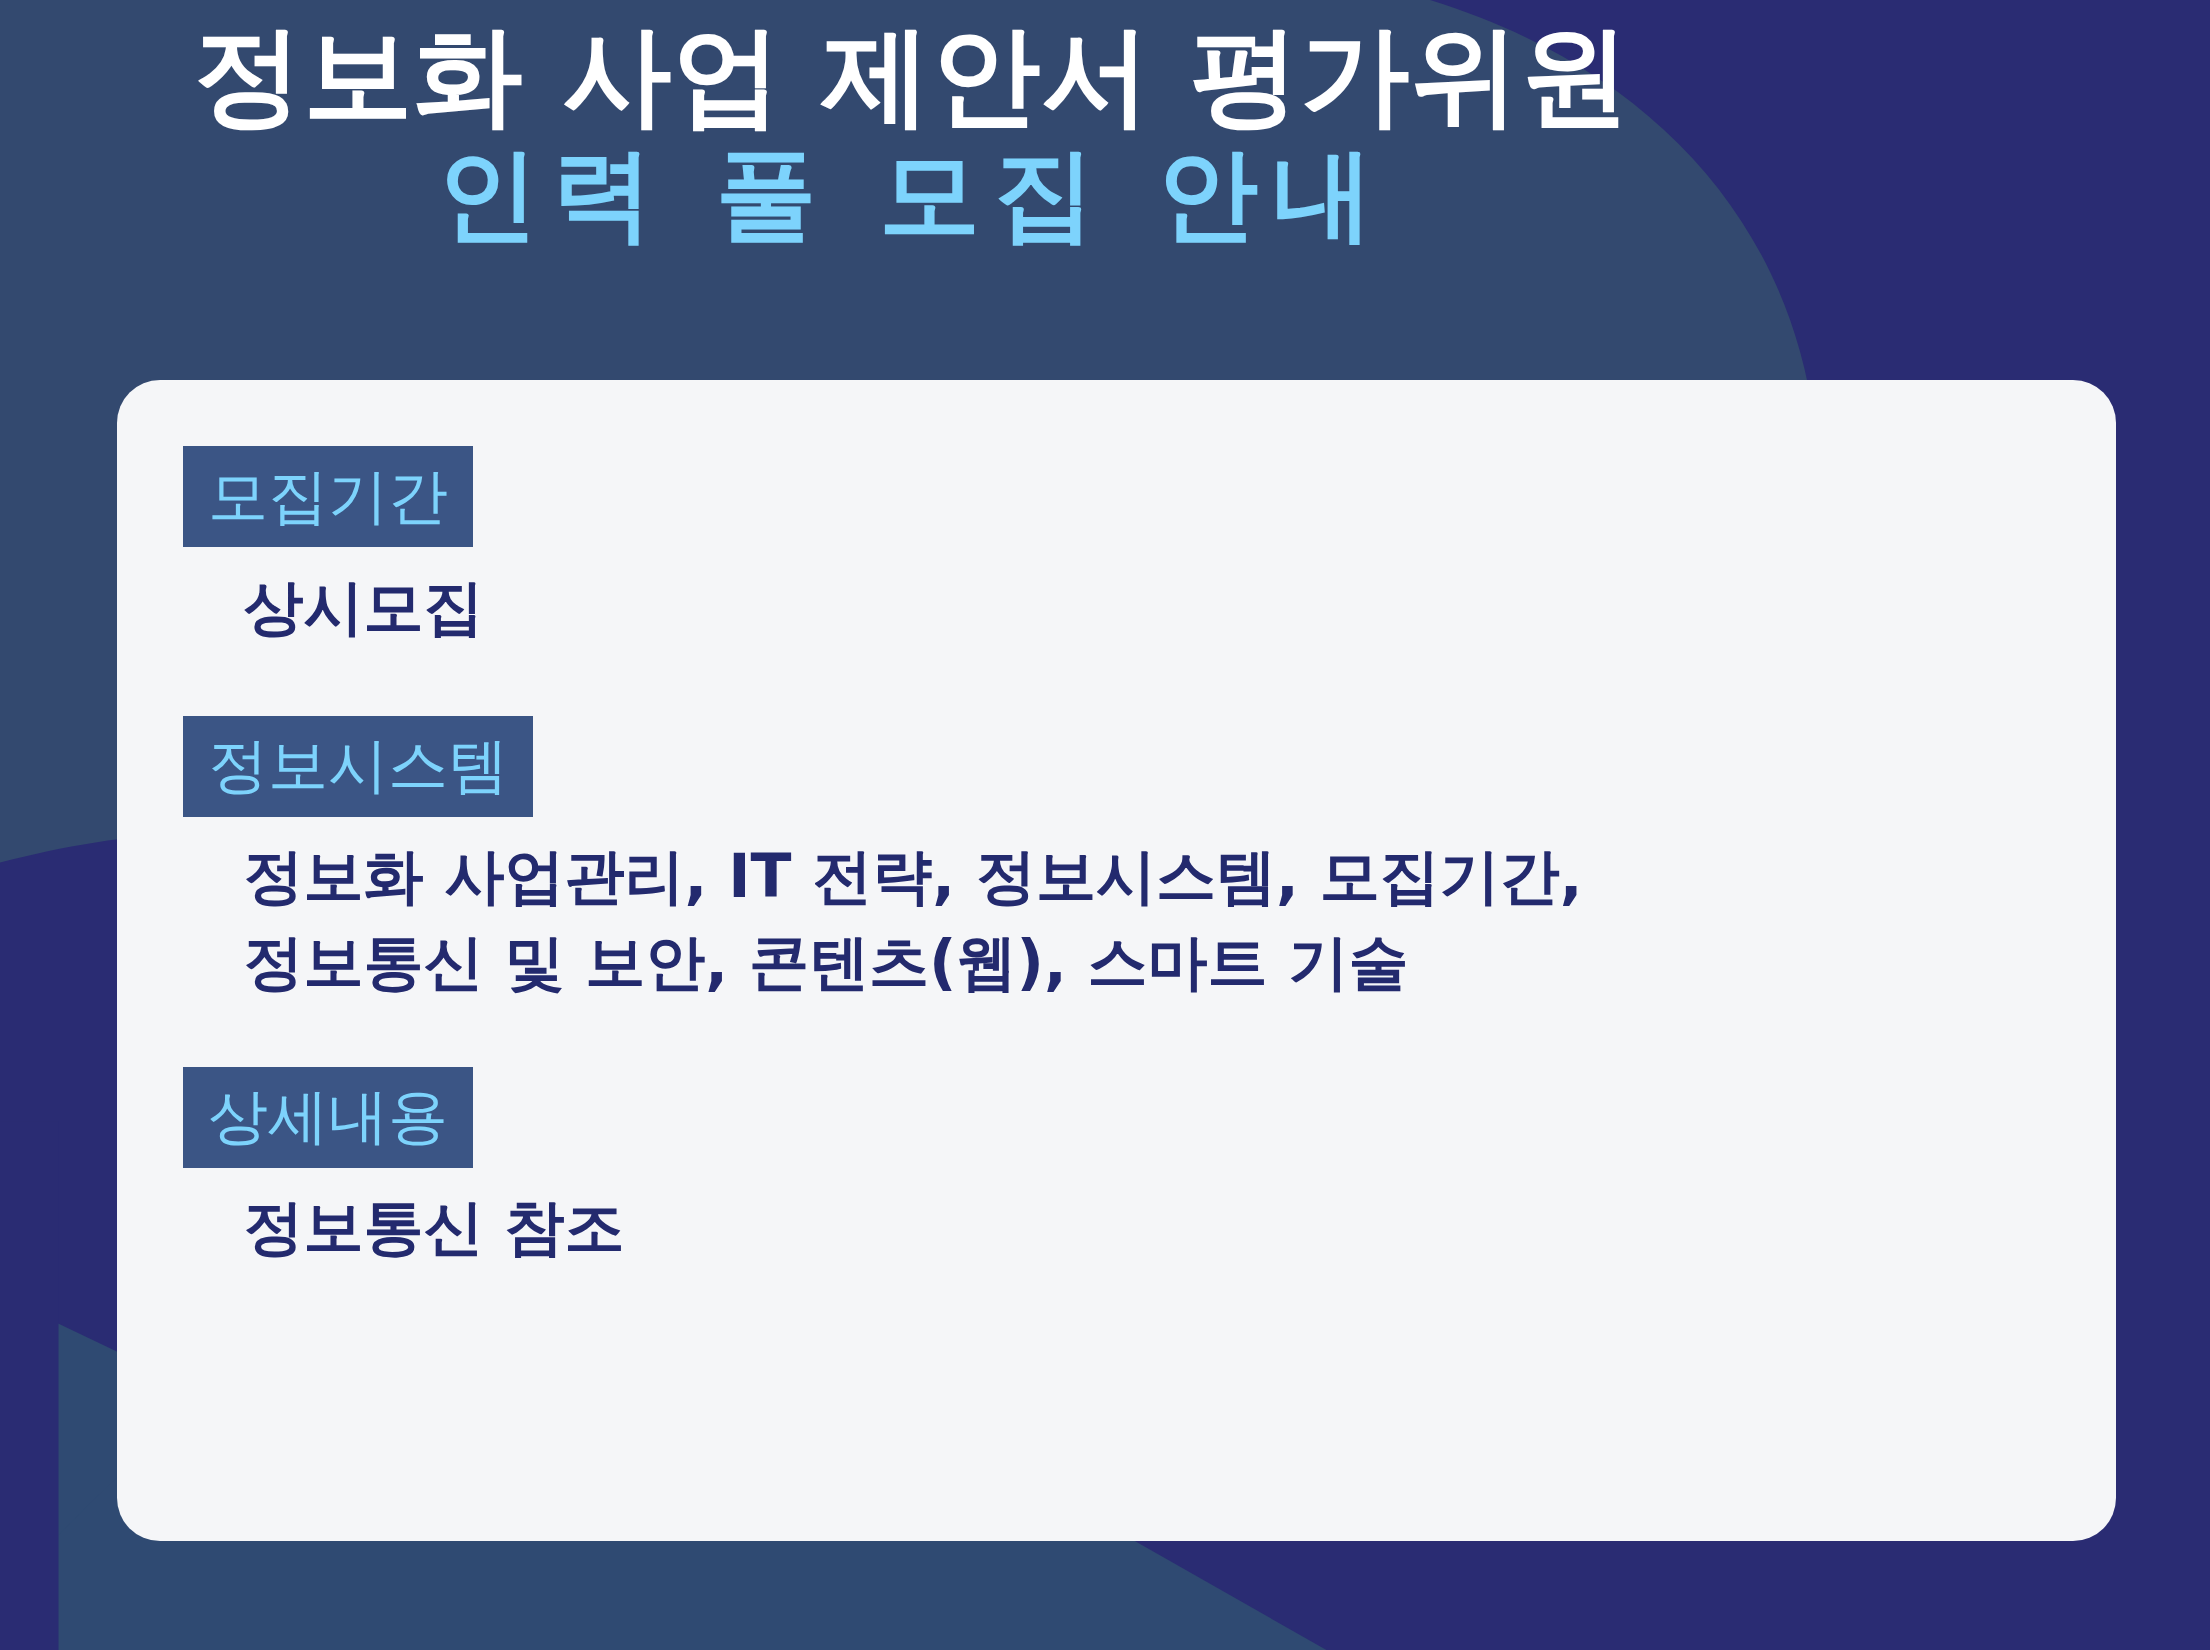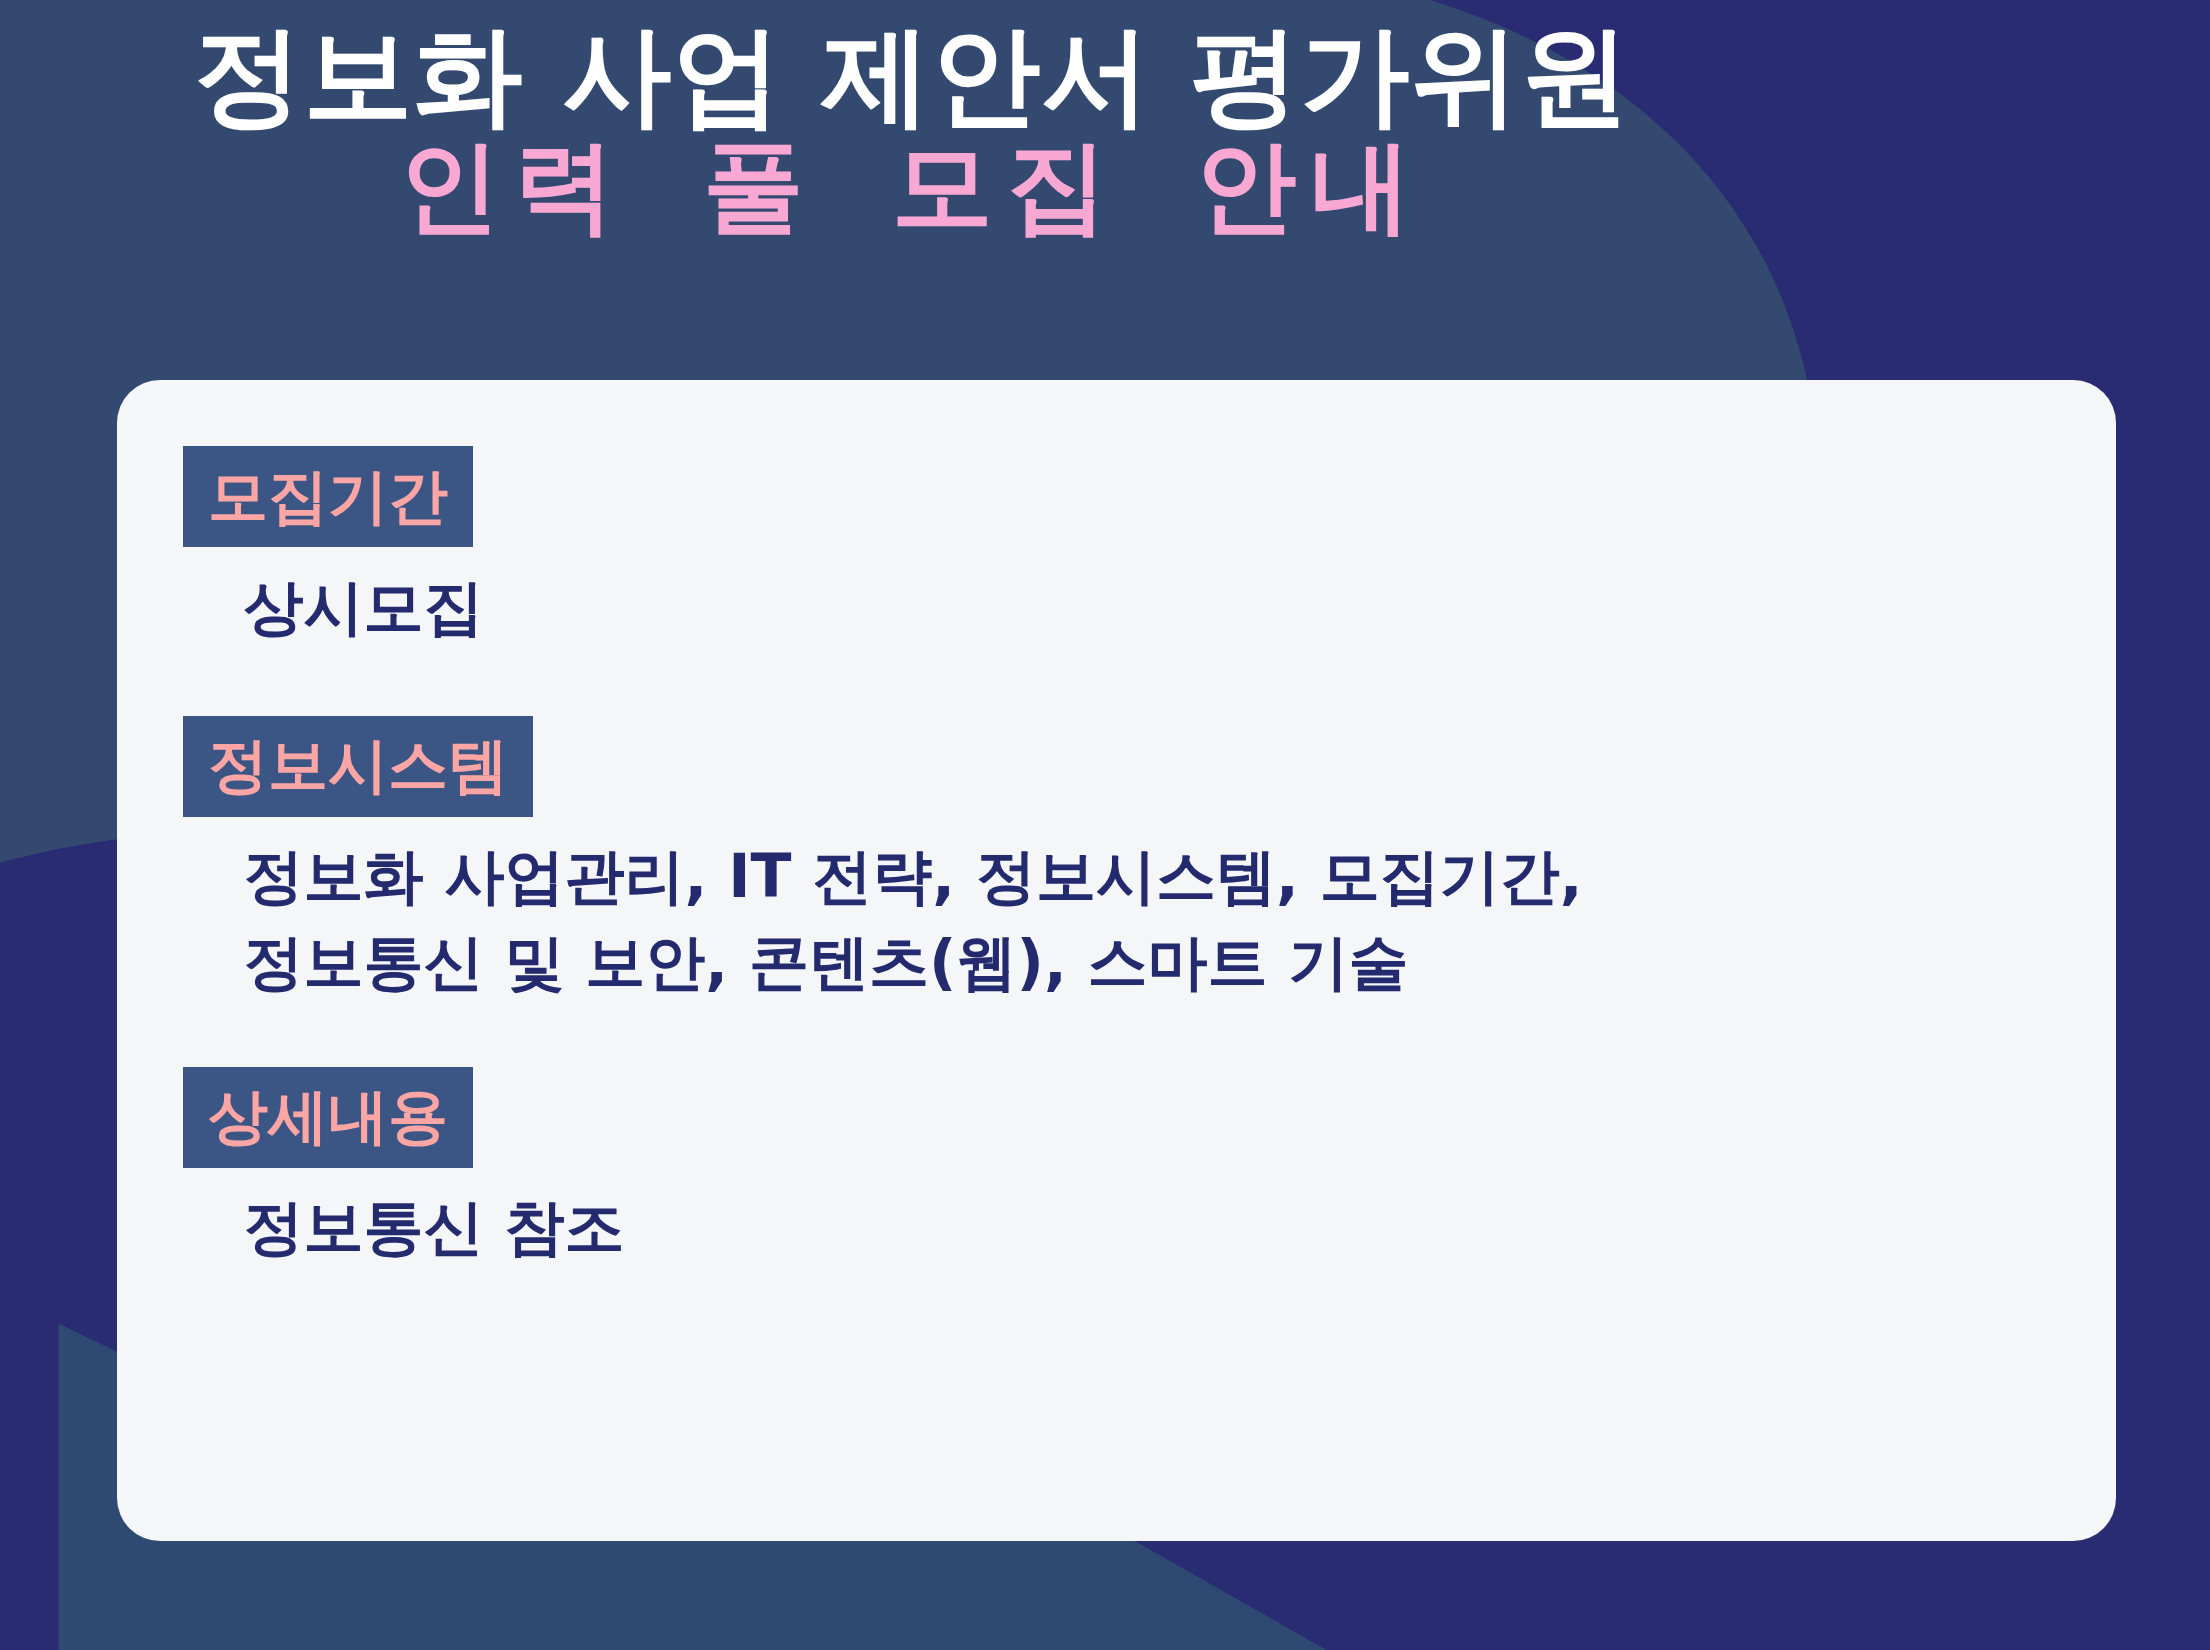--- a/index.html
+++ b/index.html
@@ -47,25 +47,24 @@
     font-weight: bold;
     color: #ffffff;
     letter-spacing: 1px;
     white-space: nowrap;
   }
   .title-line-2 {
     display: block;
     font-size: 101px;
     line-height: 1.12;
     font-weight: bold;
-    color: #f9a8d4;
+    color: #7dd3fc;
     letter-spacing: 13.7px;
     white-space: nowrap;
     padding-left: 0;
-    font-family: Liberation Mono, monospace;
   }
 
   
   .card {
     position: absolute;
     left: 117px;
     top: 380px;
     width: 1999px;
     height: 1161px;
     background: #f5f6f8;
@@ -77,23 +76,23 @@
 
   .section {
     padding-left: 66px;
   }
   .section-gap-1 { margin-bottom: 66px; }
   .section-gap-2 { margin-bottom: 62px; }
 
   .badge {
     display: inline-block;
     background: #3b5585;
-    color: #fca5a5;
+    color: #7dd3fc;
     font-size: 60px;
-    font-weight: bold;
+    font-weight: normal;
     line-height: 1;
     padding: 19.5px 25px 21.5px 25px;
     letter-spacing: 0px;
     white-space: nowrap;
   }
 
   .body-text {
     color: #232a6e;
     font-size: 60px;
     font-weight: bold;

